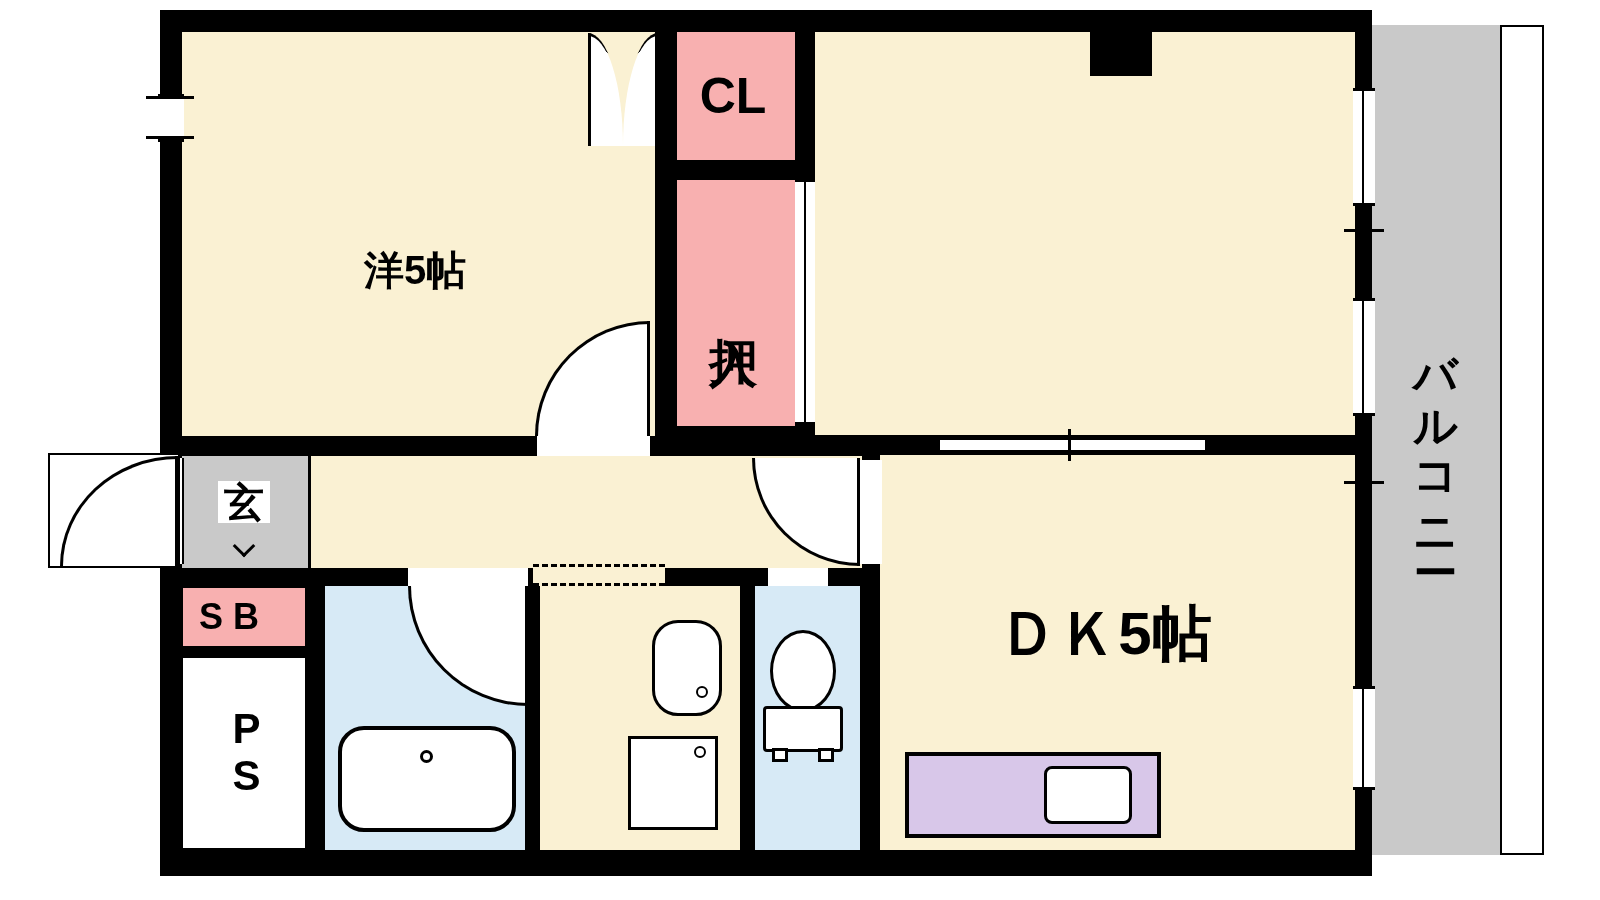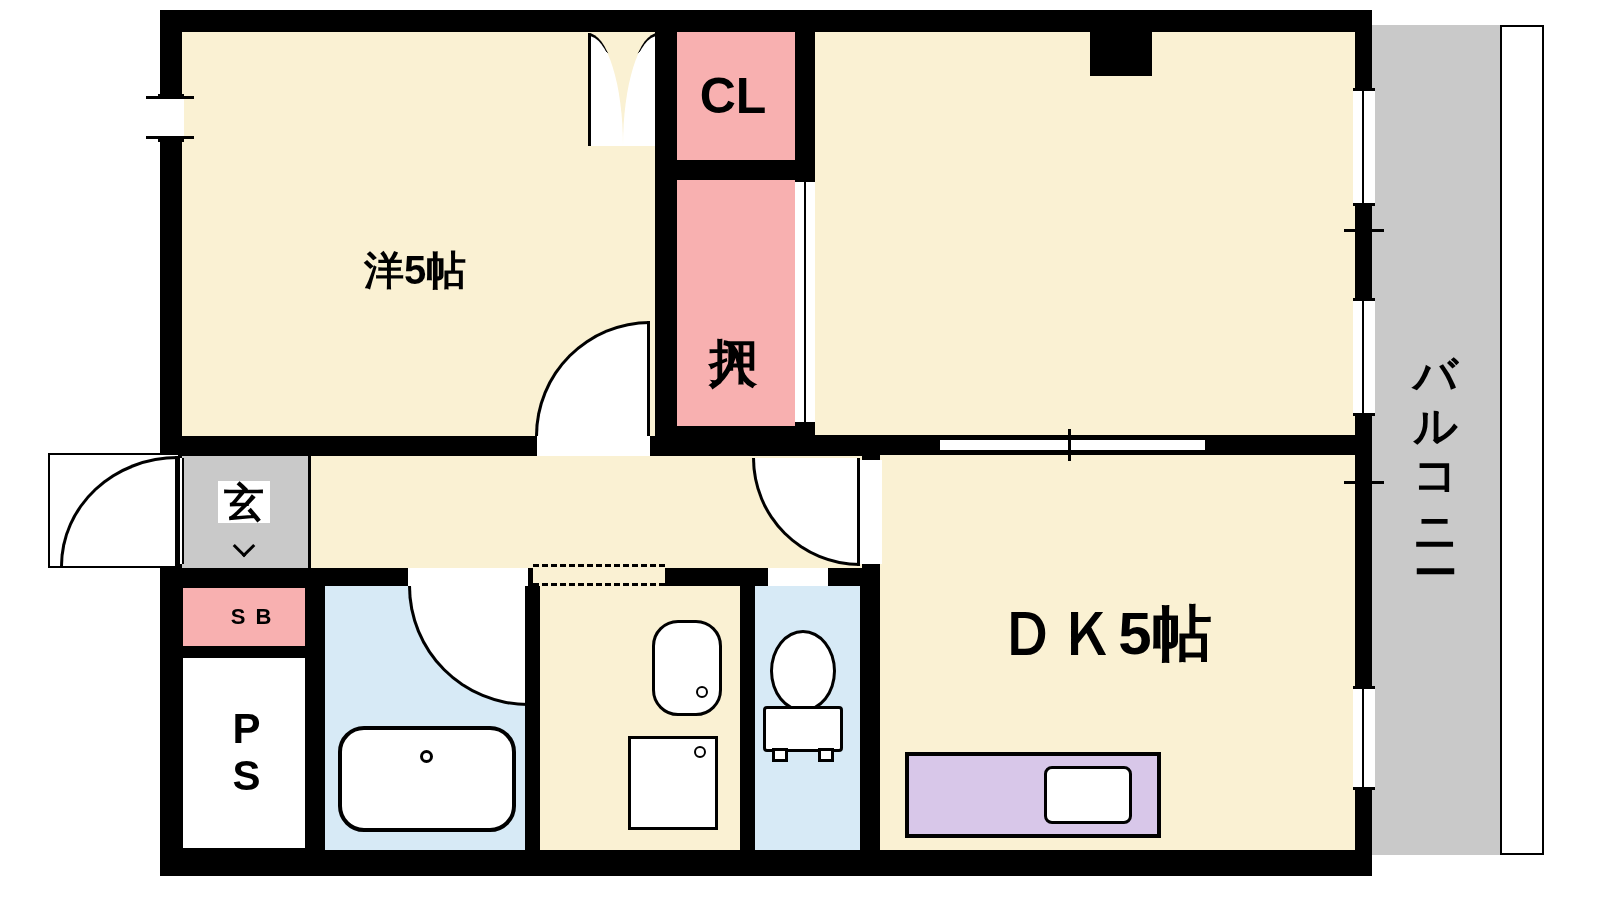--- a/index.html
+++ b/index.html
@@ -39,21 +39,21 @@
   <div class="abs" style="left:1090px;top:30px;width:62px;height:46px;background:#000;z-index:2;"></div>
 
   <div class="abs room" style="left:310px;top:456px;width:552px;height:112px;background:#faf1d3;"></div>
 
   <div class="abs room" style="left:182px;top:456px;width:128px;height:112px;background:#c9c9c9;"></div>
   <div class="abs" style="left:308px;top:456px;width:3px;height:112px;background:#000;z-index:2;"></div>
   <div class="lbl" style="left:244px;top:502px;font-size:40px;background:#fff;padding:0 6px;">玄</div>
   <div class="abs" style="left:236px;top:538px;width:16px;height:16px;border-right:3px solid #000;border-bottom:3px solid #000;transform:rotate(45deg);z-index:6;"></div>
 
   <div class="abs room" style="left:183px;top:588px;width:122px;height:58px;background:#f8b0b0;"></div>
-  <div class="lbl" style="left:256px;top:617px;font-size:22px;letter-spacing:10px;">SB</div>
+  <div class="lbl" style="left:234px;top:617px;font-size:36px;letter-spacing:10px;">SB</div>
 
   <div class="abs room" style="left:183px;top:658px;width:122px;height:190px;background:#fff;"></div>
   <div class="lbl vert" style="left:246px;top:752px;font-size:42px;">PS</div>
 
   <div class="abs room" style="left:325px;top:586px;width:200px;height:264px;background:#d7eaf6;"></div>
   <div class="abs room" style="left:540px;top:586px;width:200px;height:264px;background:#faf1d3;"></div>
   <div class="abs room" style="left:755px;top:586px;width:105px;height:264px;background:#d7eaf6;"></div>
 
   <div class="abs room" style="left:880px;top:455px;width:475px;height:395px;background:#faf1d3;"></div>
   <div class="lbl" style="left:1105px;top:633px;font-size:60px;">ＤＫ5帖</div>

